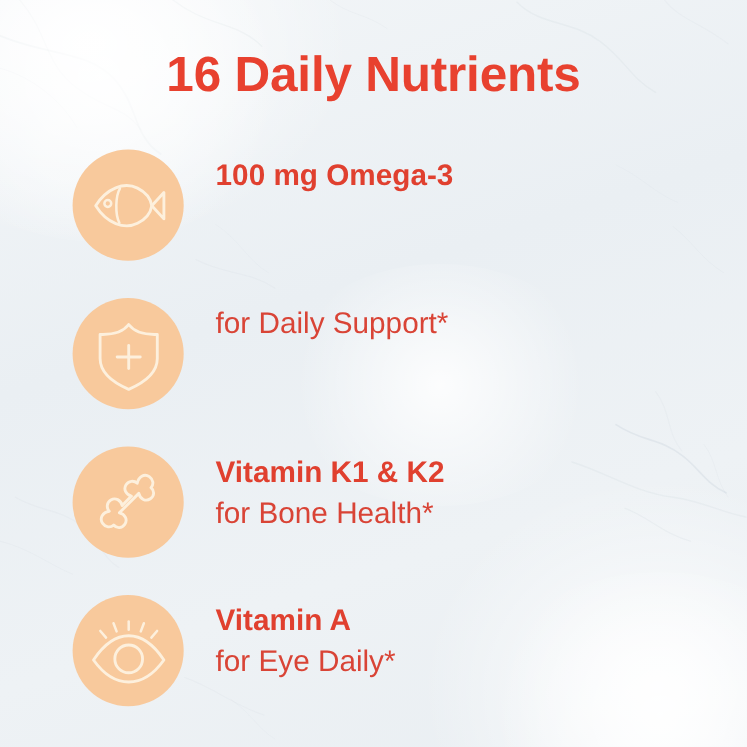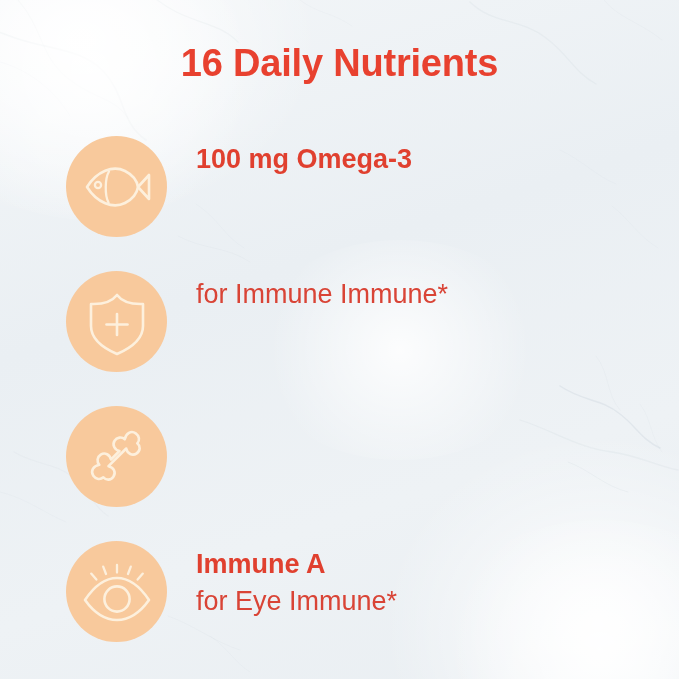--- a/index.html
+++ b/index.html
@@ -57,21 +57,21 @@
     width: 679px;
     height: 679px;
   }
 
   .page-title {
     position: absolute;
     left: 0;
     top: 42px;
     width: 679px;
     text-align: center;
-    font-size: 38px;
+    font-size: 45px;
     font-weight: bold;
     color: #e8412f;
     letter-spacing: -0.2px;
     white-space: nowrap;
   }
 
   .nutrient-list {
     position: absolute;
     left: 0;
     top: 133px;
@@ -191,52 +191,56 @@
 
       <div class="nutrient-row">
         <div class="icon-badge">
           <svg viewBox="0 0 72 72" xmlns="http://www.w3.org/2000/svg">
             <path class="icon-glyph" d="M 36 9 C 31 15.5, 22 18.5, 10 18 L 10 40 C 10 53, 22 62, 36 68 C 50 62, 62 53, 62 40 L 62 18 C 50 18.5, 41 15.5, 36 9 Z"></path>
             <path class="icon-glyph" d="M 36 28 L 36 49"></path>
             <path class="icon-glyph" d="M 25.5 38.5 L 46.5 38.5"></path>
           </svg>
         </div>
         <div class="row-text">
-          <div class="line-secondary">for Immune Immune*</div>
+          <div class="line-secondary">for Daily Support*</div>
         </div>
       </div>
 
       <div class="nutrient-row">
         <div class="icon-badge">
           <svg viewBox="0 0 72 72" xmlns="http://www.w3.org/2000/svg">
             <g transform="rotate(-45 36 36)">
               <path class="icon-glyph" d="M 18 29 C 13 25.5, 7 27, 6 32.5 C 5.2 37, 8 40.5, 12 40.7
                        C 11.6 45, 15 48.2, 19.5 47.4 C 24.6 46.5, 26.4 41, 23.5 36.5
                        L 48.5 36.5 C 45.6 41, 47.4 46.5, 52.5 47.4 C 57 48.2, 60.4 45, 60 40.7
                        C 64 40.5, 66.8 37, 66 32.5 C 65 27, 59 25.5, 54 29
                        C 53.8 24.8, 50 21.8, 45.8 22.8 C 41 23.9, 39.3 29.3, 42 33.5
                        L 30 33.5 C 32.7 29.3, 31 23.9, 26.2 22.8 C 22 21.8, 18.2 24.8, 18 29 Z"></path>
             </g>
           </svg>
         </div>
+        <div class="row-text">
+          <div class="line-primary">Vitamin K1 &amp; K2</div>
+          <div class="line-secondary">for Bone Health*</div>
+        </div>
       </div>
 
       <div class="nutrient-row">
         <div class="icon-badge">
           <svg viewBox="0 0 72 72" xmlns="http://www.w3.org/2000/svg">
             <path class="icon-glyph" d="M 4 44 C 14 29, 25 22, 36 22 C 47 22, 58 29, 68 44 C 58 58, 47 64, 36 64 C 25 64, 14 58, 4 44 Z"></path>
             <circle class="icon-glyph" cx="36" cy="43" r="12.6"></circle>
             <path class="icon-glyph thin" d="M 36 16.5 L 36 9"></path>
             <path class="icon-glyph thin" d="M 25 18 L 22.2 10.6"></path>
             <path class="icon-glyph thin" d="M 47 18 L 49.8 10.6"></path>
             <path class="icon-glyph thin" d="M 15.4 23.6 L 10.2 17.6"></path>
             <path class="icon-glyph thin" d="M 56.6 23.6 L 61.8 17.6"></path>
           </svg>
         </div>
         <div class="row-text">
-          <div class="line-primary">Immune A</div>
-          <div class="line-secondary">for Eye Immune*</div>
+          <div class="line-primary">Vitamin A</div>
+          <div class="line-secondary">for Eye Daily*</div>
         </div>
       </div>
 
     </div>
   </div>
 </div>
 
 </body></html>

